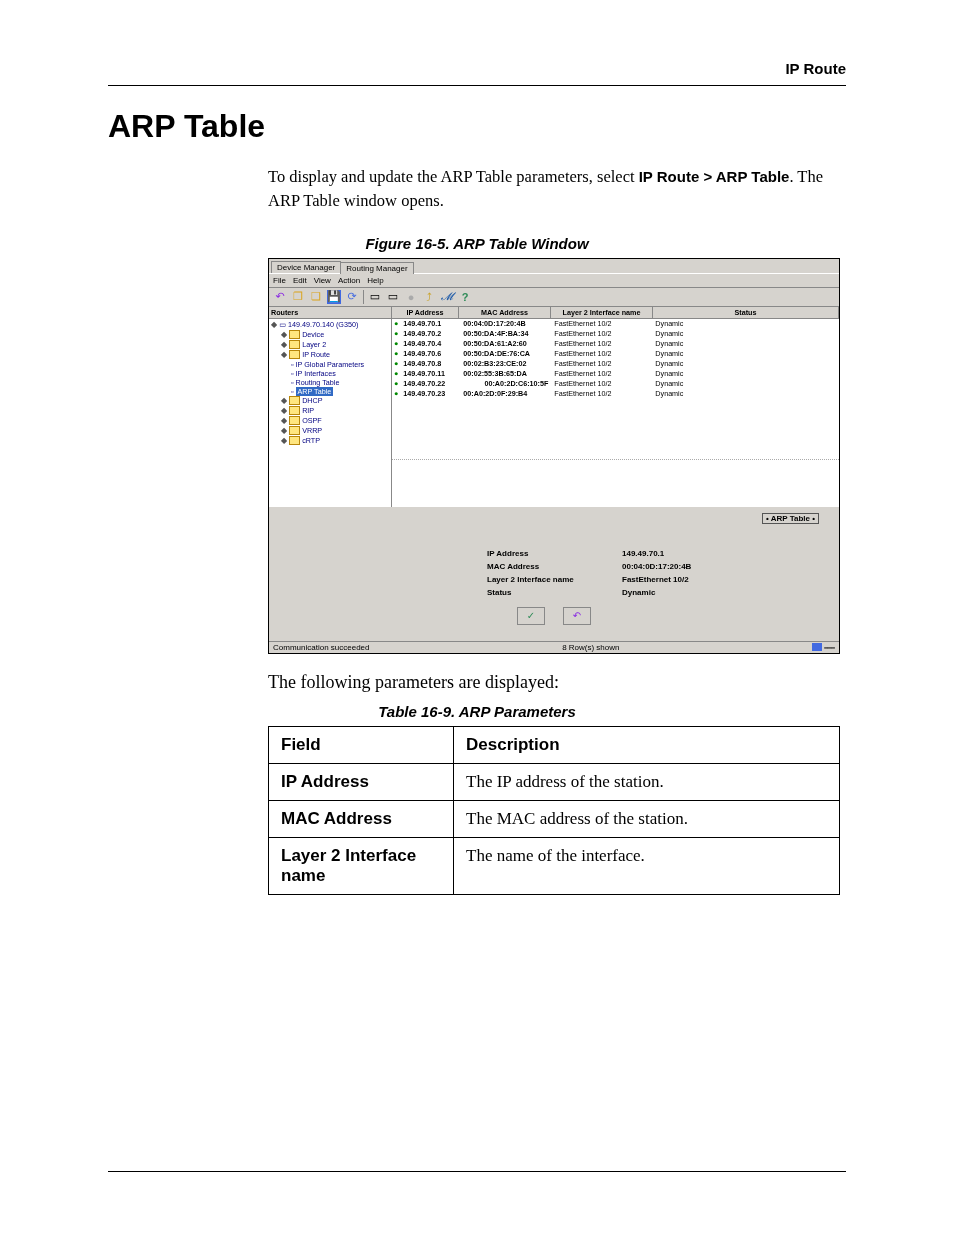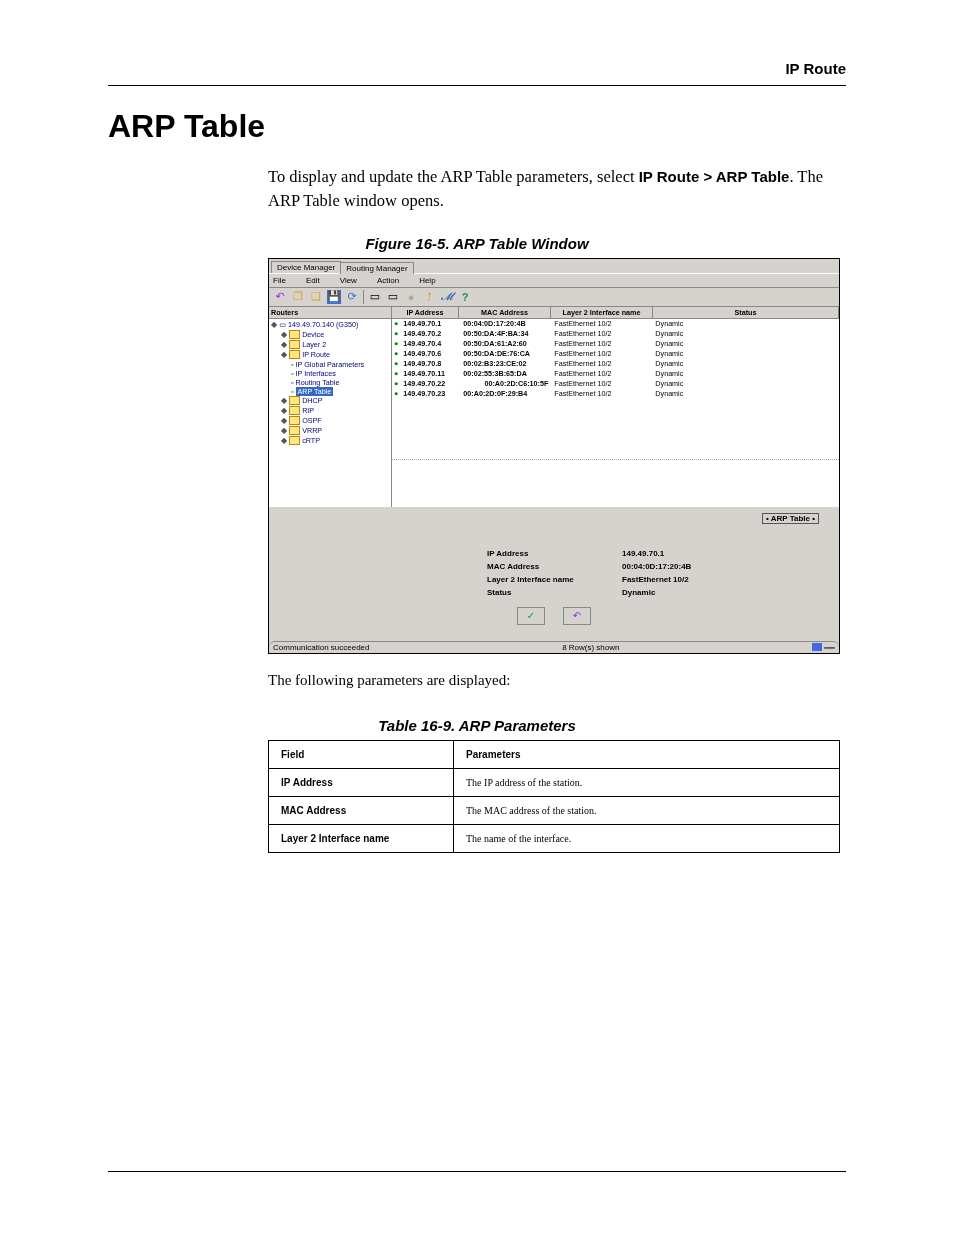--- a/index.html
+++ b/index.html
@@ -70,21 +70,21 @@
     background:#d6d3ce;
     margin-right:-1px;
   }
   .ss-tab.active { background:#d6d3ce; position:relative; top:1px;}
   .ss-menubar {
     background:#d6d3ce;
     font-size:8px;
     padding:2px 4px 2px 4px;
     border-top:1px solid #fff;
     display:flex;
-    gap:20px;
+    gap:7px;
   }
   .ss-toolbars {
     display:flex;
     background:#d6d3ce;
     border-top:1px solid #888;
     border-bottom:1px solid #888;
   }
   .tb-section { display:flex; align-items:center; gap:4px; padding:2px 4px;}
   .tb-divider { border-left:1px solid #888; margin:2px 0;}
   .tb-icon {
@@ -141,34 +141,33 @@
   .form-rows { margin-top:6px;}
   .form-row { display:flex; gap:40px; padding:2px 0;}
   .form-row .flabel{ width:95px; font-weight:bold;}
   .form-row .fval{ font-weight:bold;}
   .ss-status {
     display:flex; justify-content:space-between; align-items:center;
     background:#d6d3ce;
     font-size:8px;
     padding:1px 4px;
     border-top:1px solid #888;
-    border-radius:6px;
   }
   .ss-btn{ width:26px; height:16px; border:1px solid #888; background:#d6d3ce; display:flex; align-items:center; justify-content:center; font-size:10px;}
   .body-text {
     margin-left: 160px;
-    font-size: 15px;
+    font-size: 18px;
     margin-top:18px;
-    margin-bottom:28px;
+    margin-bottom:10px;
   }
   table.param-table {
     margin-left: 160px;
     border-collapse: collapse;
     width: 572px;
-    font-size: 10px;
+    font-size: 17px;
   }
   table.param-table th, table.param-table td {
     border: 1px solid #000;
     padding: 8px 12px;
     text-align: left;
     vertical-align: top;
   }
   table.param-table th {
     font-family: Arial, Helvetica, sans-serif;
     background: #fff;
@@ -405,21 +404,21 @@
   </div>
 
   <div class="body-text">The following parameters are displayed:</div>
 
   <div class="table-caption">Table 16-9.  ARP Parameters</div>
 
   <table class="param-table">
     <tbody>
         <tr>
       <th class="field-col">Field</th>
-      <th>Parameters</th>
+      <th>Description</th>
     </tr>
     <tr>
       <td class="field-col">IP Address</td>
       <td>The IP address of the station.</td>
     </tr>
     <tr>
       <td class="field-col">MAC Address</td>
       <td>The MAC address of the station.</td>
     </tr>
     <tr>

